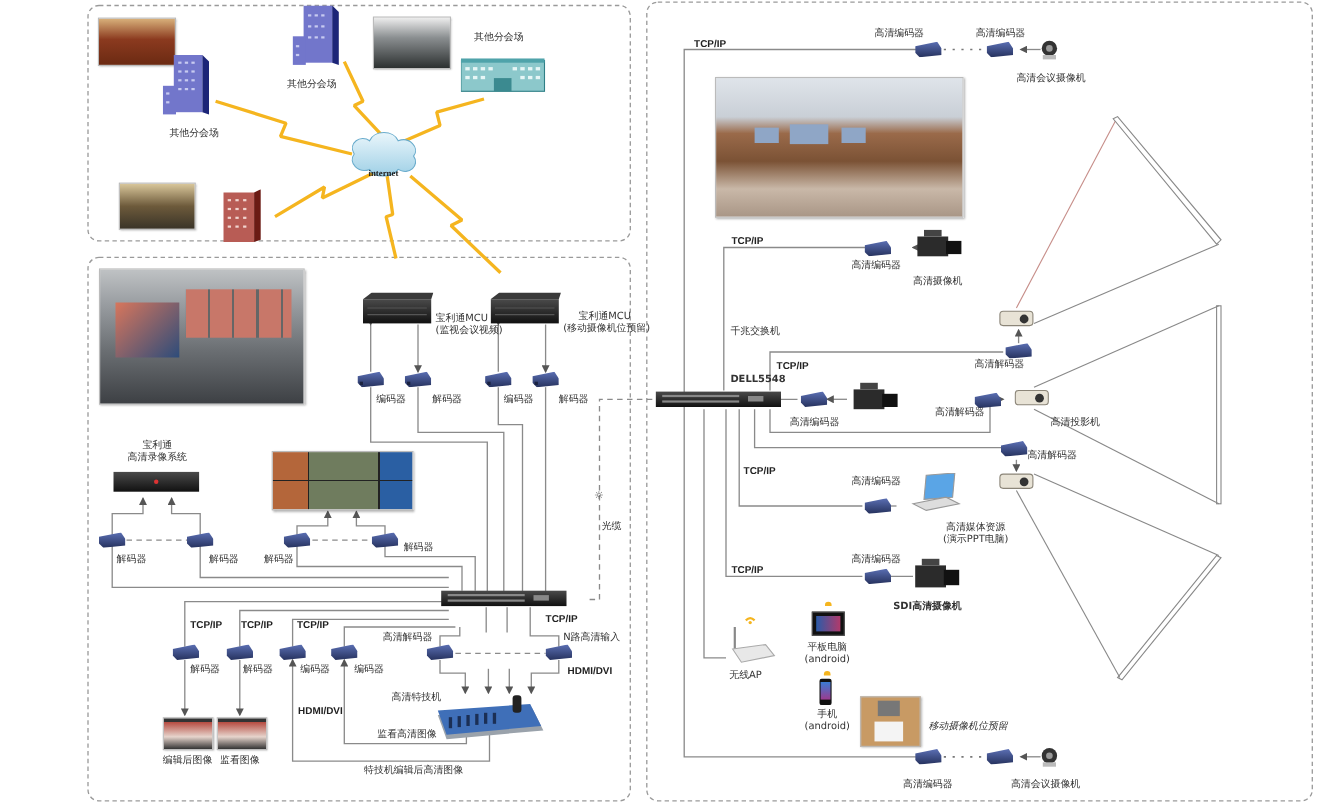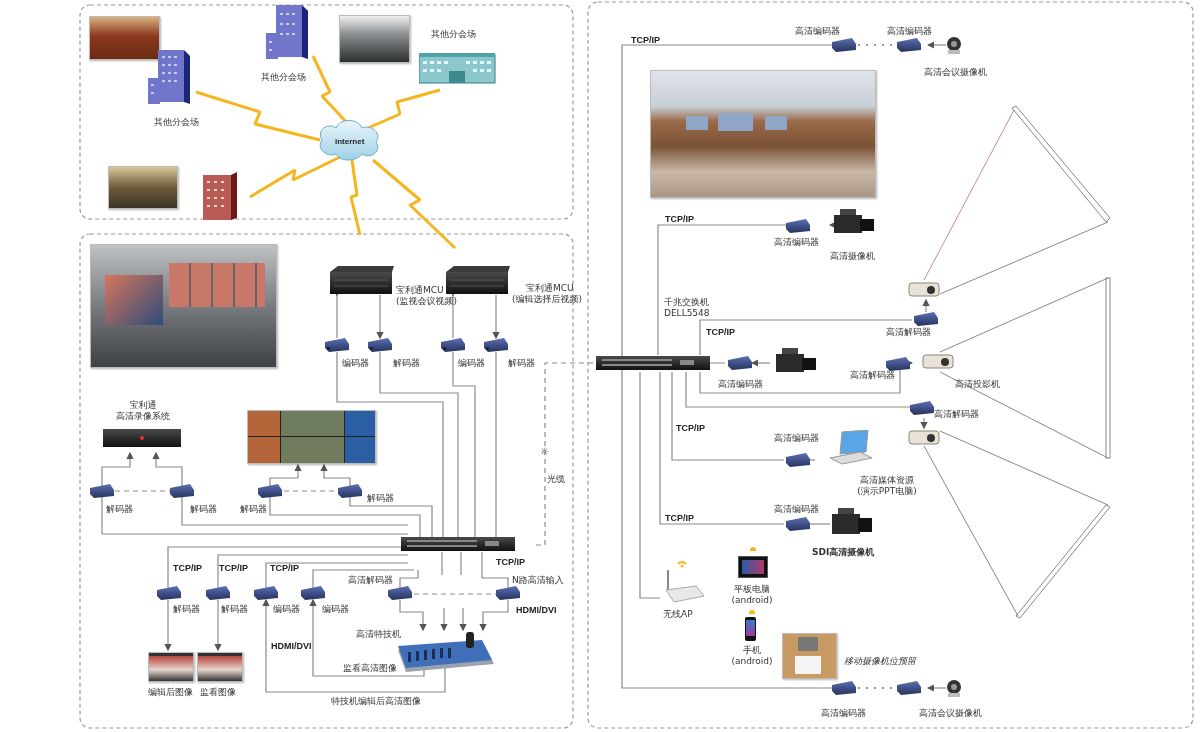--- a/index.html
+++ b/index.html
@@ -217,21 +217,21 @@
         <rect x="18" y="25" width="3" height="2"></rect>
         <rect x="4" y="33" width="3" height="2"></rect>
         <rect x="11" y="33" width="3" height="2"></rect>
         <rect x="18" y="33" width="3" height="2"></rect>
       </g>
     </svg>
 
 <div class="lbl" style="left:154px;top:117px;">其他分会场</div>
 <div class="lbl" style="left:261px;top:72px;">其他分会场</div>
 <div class="lbl" style="left:431px;top:29px;">其他分会场</div>
-<div class="lbl b" style="left:335px;top:136px;font-size:8px;">internet</div>
+<div class="lbl b" style="left:335px;top:152px;font-size:8px;font-family:Liberation Serif, serif;">internet</div>
 
 <div class="photo" style="left:90px;top:244px;width:185px;height:122px;background:linear-gradient(180deg,#bfc2c4 0%,#9a9ea2 25%,#6b6f73 60%,#3d4044 100%);">
   <div style="position:absolute;left:14px;top:30px;width:58px;height:50px;background:linear-gradient(135deg,#d8765c,#2d4c7a);"></div>
   <div style="position:absolute;left:78px;top:18px;width:96px;height:44px;background:repeating-linear-gradient(90deg,#c87769 0 20px,#666 20px 22px);"></div>
 </div>
 
 <svg class="dev" style="left:330px;top:266px" width="64" height="30">
       <polygon points="0,6 8,0 64,0 62,6" fill="#3a3a3a"></polygon>
       <rect x="0" y="6" width="62" height="22" fill="url(#gSw)"></rect>
       <line x1="4" y1="14" x2="58" y2="14" stroke="#555"></line>
@@ -243,21 +243,21 @@
       <line x1="4" y1="14" x2="58" y2="14" stroke="#555"></line>
       <line x1="4" y1="20" x2="58" y2="20" stroke="#555"></line>
     </svg>
 
 <div class="lbl" style="left:396px;top:285px;">
   <div>宝利通MCU</div>
   <div>(监视会议视频)</div>
 </div>
 <div class="lbl" style="left:512px;top:283px;">
   <div style="padding-left:14px">宝利通MCU</div>
-  <div>(编辑选择后视频)</div>
+  <div>(移动摄像机位预留)</div>
 </div>
 
 <svg class="dev" style="left:325px;top:338px" width="24" height="14">
       <polygon points="0,4 20,0 24,6 24,12 4,14 0,10" fill="url(#gDev)"></polygon>
       <rect x="2" y="9" width="3" height="3" fill="#1a2240"></rect>
     </svg>
 <svg class="dev" style="left:368px;top:338px" width="24" height="14">
       <polygon points="0,4 20,0 24,6 24,12 4,14 0,10" fill="url(#gDev)"></polygon>
       <rect x="2" y="9" width="3" height="3" fill="#1a2240"></rect>
     </svg>
@@ -402,21 +402,21 @@
 <svg class="dev" style="left:830px;top:207px" width="46" height="34">
       <rect x="4" y="8" width="28" height="18" fill="#2b2b2b"></rect>
       <rect x="30" y="12" width="14" height="12" fill="#111"></rect>
       <rect x="10" y="2" width="16" height="6" fill="#444"></rect>
     </svg>
 <div class="lbl" style="left:774px;top:237px;">高清编码器</div>
 <div class="lbl" style="left:830px;top:251px;">高清摄像机</div>
 
 <div class="lbl" style="left:664px;top:297px;">
   <div>千兆交换机</div>
-  <div class="b" style="font-weight:normal;">DELL5548</div>
+  <div class="b" style="font-weight:bold;margin-top:32px;">DELL5548</div>
 </div>
 <svg class="dev" style="left:596px;top:354px" width="116" height="18">
       <rect x="0" y="2" width="114" height="14" fill="url(#gSw)"></rect>
       <g fill="#888">
         <rect x="6" y="5" width="70" height="2"></rect>
         <rect x="6" y="10" width="70" height="2"></rect>
         <rect x="84" y="6" width="14" height="5"></rect>
       </g>
     </svg>
 

